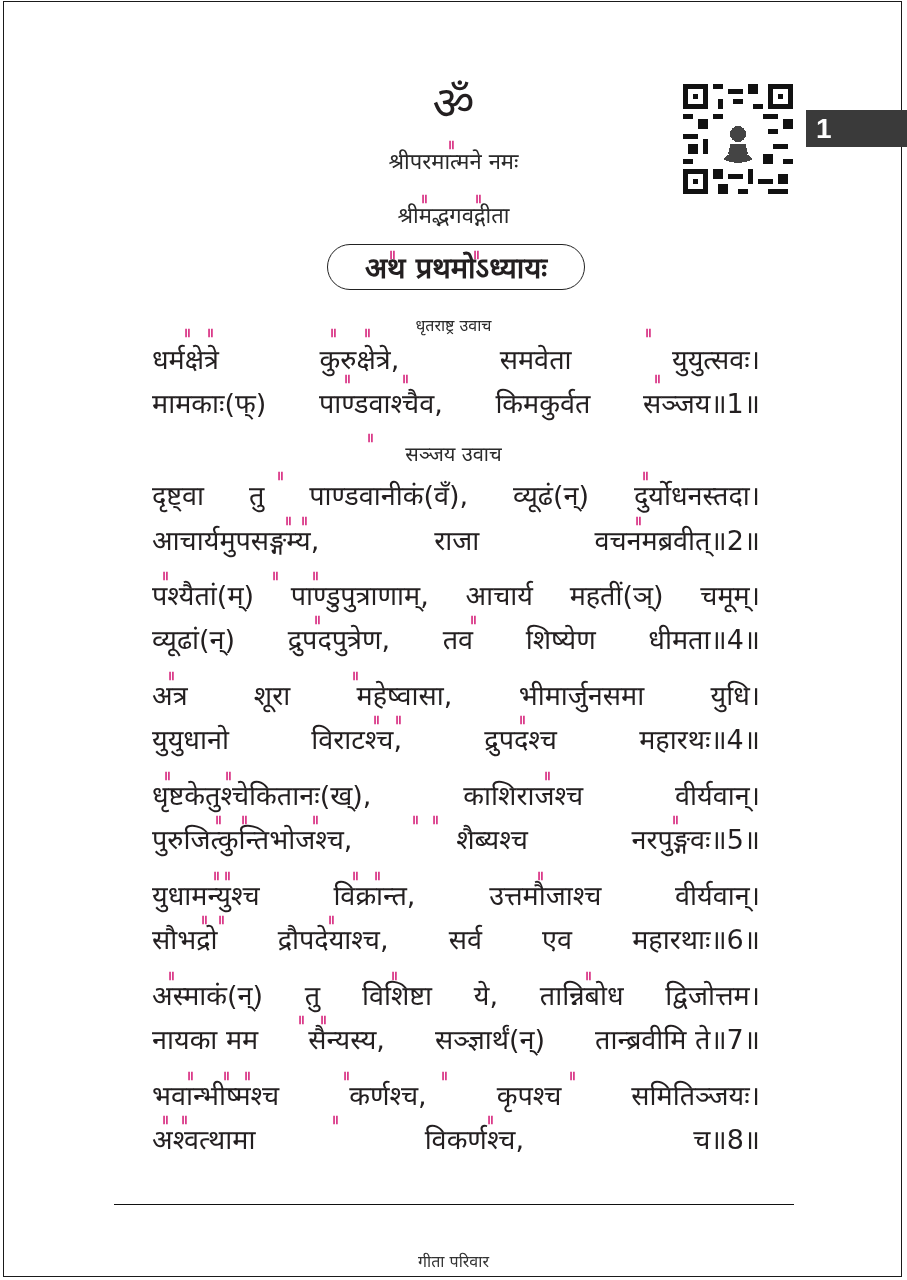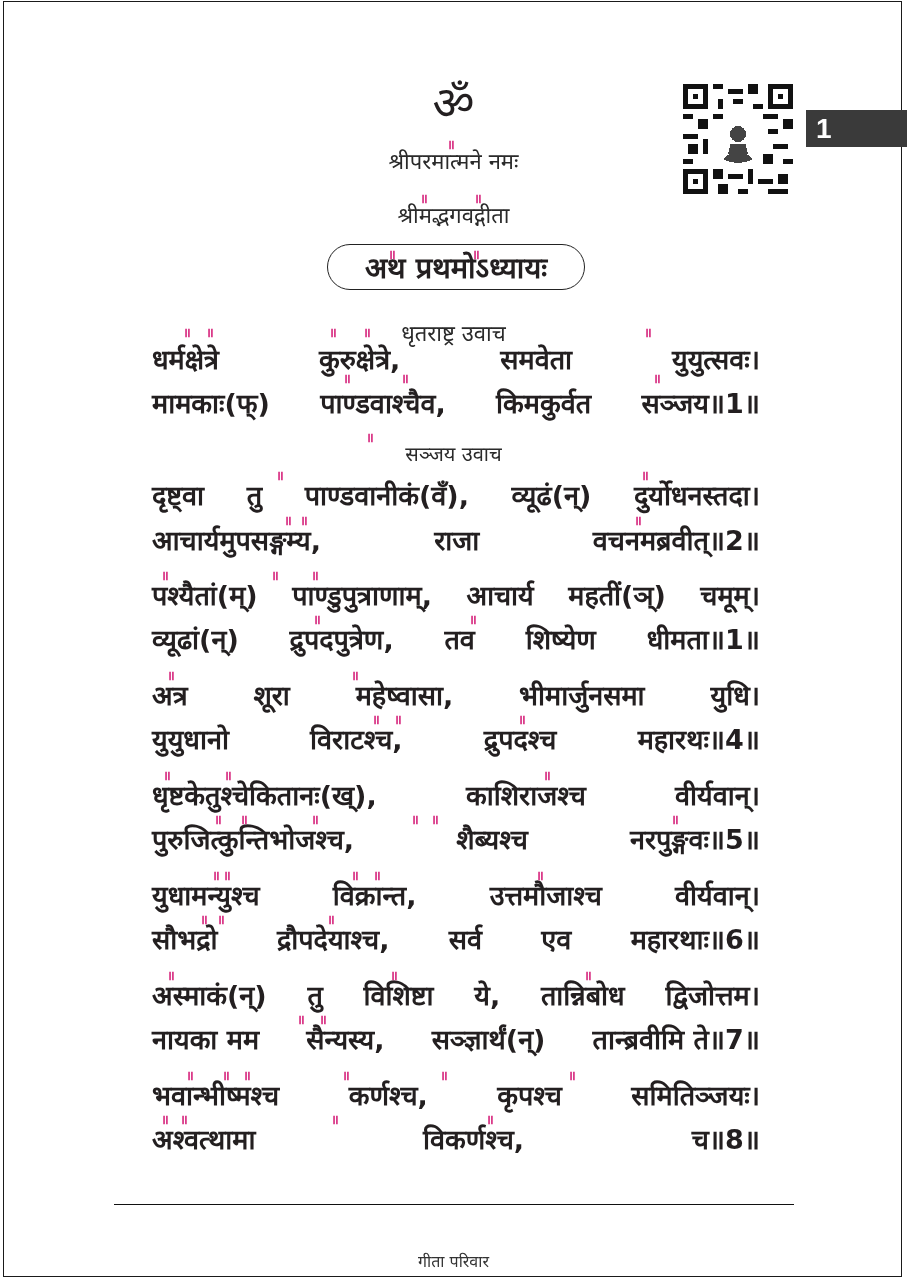--- a/index.html
+++ b/index.html
@@ -14,21 +14,21 @@
   .title-pill { position: absolute; left: 327px; top: 244px; width: 258px; height: 46px;
                 border: 1.5px solid #222; border-radius: 26px; box-sizing: border-box;
                 text-align: center; font-weight: bold; font-size: 29px; line-height: 46px; }
   .qr { position: absolute; left: 683px; top: 84px; width: 110px; height: 110px; }
   .tab { position: absolute; left: 806px; top: 110px; width: 101px; height: 37px;
          background: #3a3a3a; }
   .tab span { position: absolute; left: 10px; top: 2px; color: #fff; font-weight: bold;
               font-family: "Liberation Sans", sans-serif; font-size: 28px; line-height: 33px; }
   .verse-line { position: absolute; left: 152px; width: 608px; height: 40px;
                 display: flex; justify-content: space-between; align-items: baseline;
-                font-weight: bold; font-size: 27px; line-height: 40px; color: #231f20; }
+                font-weight: normal; font-size: 27px; line-height: 40px; color: #231f20; }
   .verse-line .w { white-space: nowrap; }
   .svara { position: absolute; color: #d6247c; font-size: 13px; font-weight: bold;
            line-height: 12px; letter-spacing: -1px; }
   .footer-rule { position: absolute; left: 114px; width: 680px; top: 1204px; height: 0;
                  border-top: 1.5px solid #111; }
   .footer { position: absolute; left: 0; width: 907px; top: 1221px; text-align: center;
             font-size: 16px; line-height: 22px; color: #333; margin-top: 30px; }
 </style>
 </head>
 <body>
@@ -92,21 +92,21 @@
     <circle cx="11" cy="10" r="1.6"></circle>
     <path d="M8 15 Q11 12 14 15 Q11 16.5 8 15 Z"></path>
     <path d="M9.5 12 L12.5 12 L13 14 L9 14 Z"></path>
   </g>
 </svg>
 
 <div class="tab">
   <span>1</span>
 </div>
 
-<div class="centerline" style="top:320px; font-size:22px">धृतराष्ट्र उवाच</div>
+<div class="centerline" style="top:312px; font-size:16px">धृतराष्ट्र उवाच</div>
 
 <div class="verse-line" style="top:340px">
   <span class="w">धर्मक्षेत्रे</span>
   <span class="w">कुरुक्षेत्रे,</span>
   <span class="w">समवेता</span>
   <span class="w">युयुत्सवः।</span>
 </div>
 <div class="verse-line" style="top:384px">
   <span class="w">मामकाः(फ्)</span>
   <span class="w">पाण्डवाश्चैव,</span>
@@ -148,21 +148,21 @@
   <span class="w">पाण्डुपुत्राणाम्,</span>
   <span class="w">आचार्य</span>
   <span class="w">महतीं(ञ्)</span>
   <span class="w">चमूम्।</span>
 </div>
 <div class="verse-line" style="top:620px">
   <span class="w">व्यूढां(न्)</span>
   <span class="w">द्रुपदपुत्रेण,</span>
   <span class="w">तव</span>
   <span class="w">शिष्येण</span>
-  <span class="w">धीमता॥1॥</span>
+  <span class="w">धीमता॥4॥</span>
 </div>
 <span class="svara" style="left:161px; top:570px">॥</span>
 <span class="svara" style="left:271px; top:570px">॥</span>
 <span class="svara" style="left:311px; top:570px">॥</span>
 <span class="svara" style="left:313px; top:614px">॥</span>
 <span class="svara" style="left:469px; top:614px">॥</span>
 
 <div class="verse-line" style="top:676px">
   <span class="w">अत्र</span>
   <span class="w">शूरा</span>

